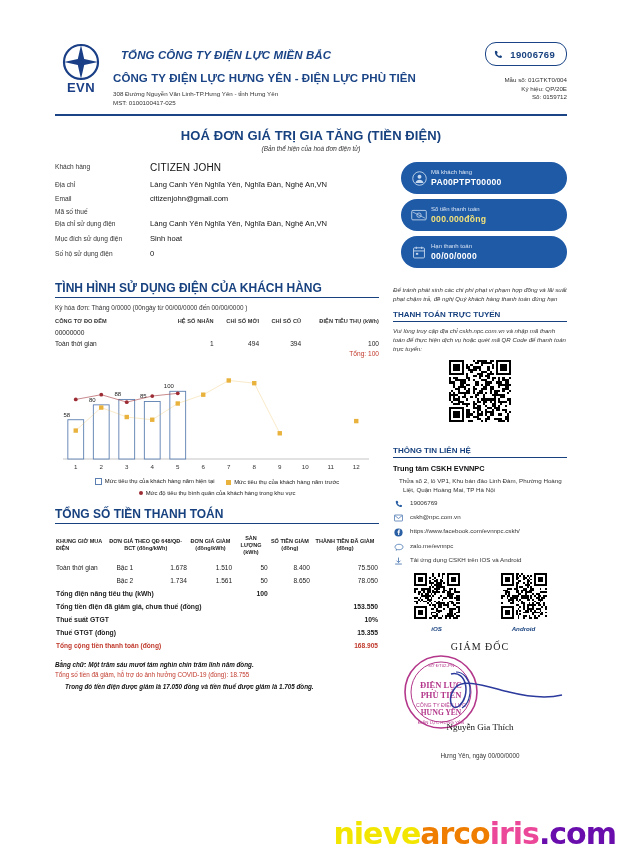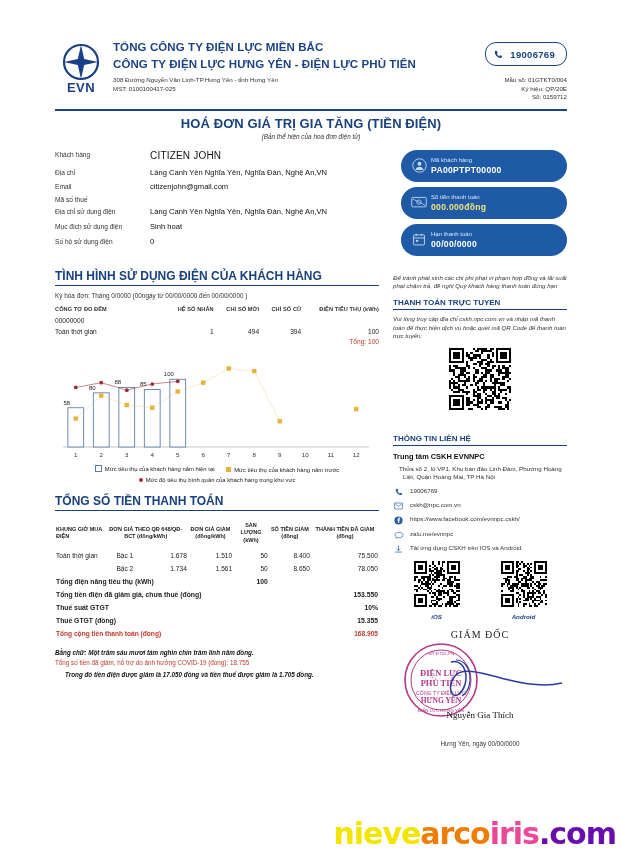--- a/index.html
+++ b/index.html
@@ -9,32 +9,32 @@
     overflow:hidden;margin:0 auto;
   }
   .inner{position:absolute;left:55px;top:0;width:512px;height:859px;}
 
   
   .header{display:flex;align-items:flex-start;padding-top:40px;}
   .evn-logo{width:52px;flex:0 0 52px;text-align:center;padding-top:2px;}
   .evn-mark{width:44px;height:40px;margin:0 auto;position:relative;}
   .evn-word{font-size:13px;font-weight:bold;color:#1a3f86;letter-spacing:.5px;margin-top:-2px;}
   .org{flex:1;padding-left:6px;}
-  .org h1{margin:0;font-size:11.5px;font-weight:bold;color:#1a4486;letter-spacing:.1px;line-height:15px;}
+  .org h1{margin:8px;font-size:11.5px;font-weight:bold;color:#1a4486;letter-spacing:.1px;line-height:15px;font-style:italic;}
   .org h2{margin:2px 0 0 0;font-size:11.5px;font-weight:bold;color:#1a4486;letter-spacing:.1px;line-height:15px;}
   .org .addr{margin-top:4px;font-size:6.2px;color:#333;line-height:8.6px;}
   .hdr-right{width:130px;flex:0 0 130px;text-align:right;padding-top:2px;}
   .phone-pill{display:inline-flex;align-items:center;gap:7px;border:1px solid #1a4486;border-radius:11px;
     padding:2px 11px 2px 8px;}
   .phone-pill .num{font-size:9.5px;font-weight:bold;color:#17417f;letter-spacing:.3px;}
   .meta{margin-top:10px;font-size:6.2px;color:#333;line-height:8.6px;}
   .rule{height:2px;background:#1a4486;margin-top:7px;}
 
   
-  .title{text-align:center;margin-top:5px;}
+  .title{text-align:center;margin-top:12px;}
   .title .t1{font-size:13px;font-weight:bold;color:#17417f;letter-spacing:.1px;}
   .title .t2{font-size:6.4px;color:#333;margin-top:2px;font-style:italic;}
 
   
   .cust-wrap{display:flex;margin-top:10px;}
   .cust-left{width:340px;flex:0 0 340px;}
   .crow{display:flex;margin-bottom:3px;}
   .crow .lbl{width:95px;flex:0 0 95px;font-size:6.6px;color:#333;padding-top:1px;}
   .crow .val{font-size:7.6px;color:#111;}
   .crow.big .val{font-size:10px;letter-spacing:.2px;}

